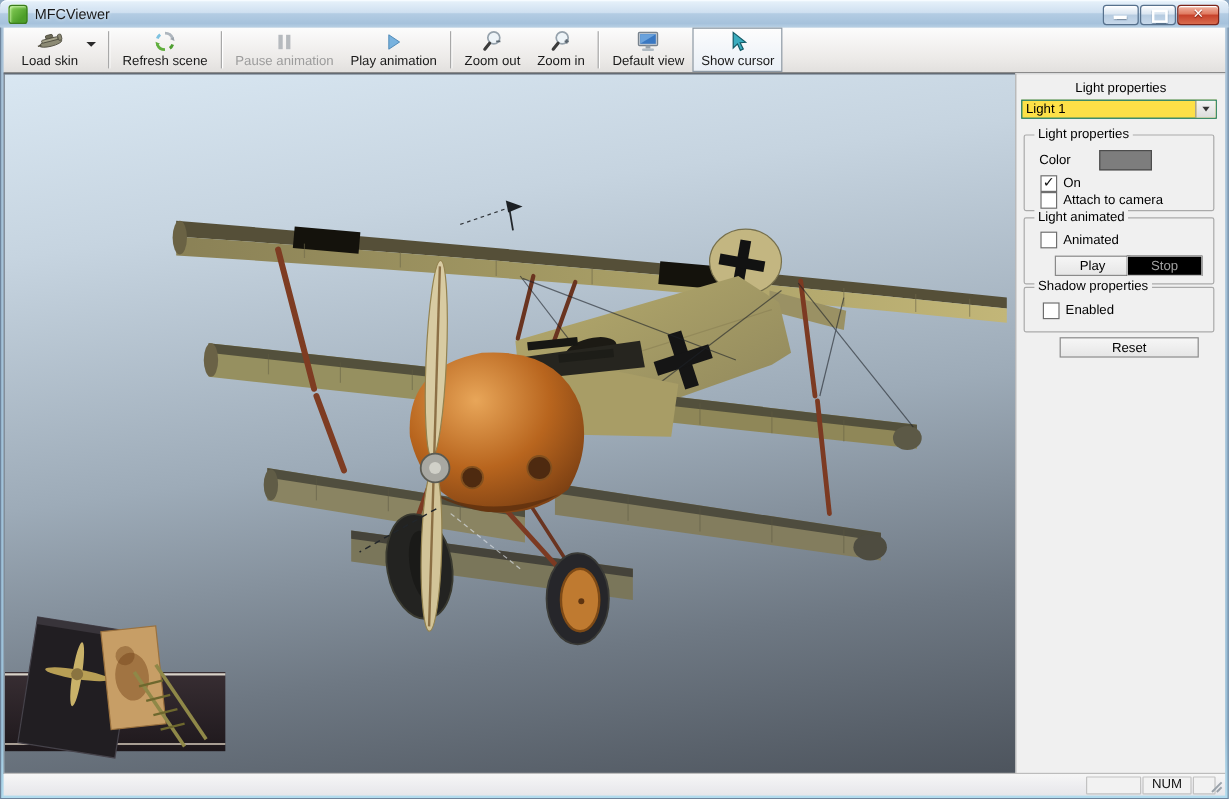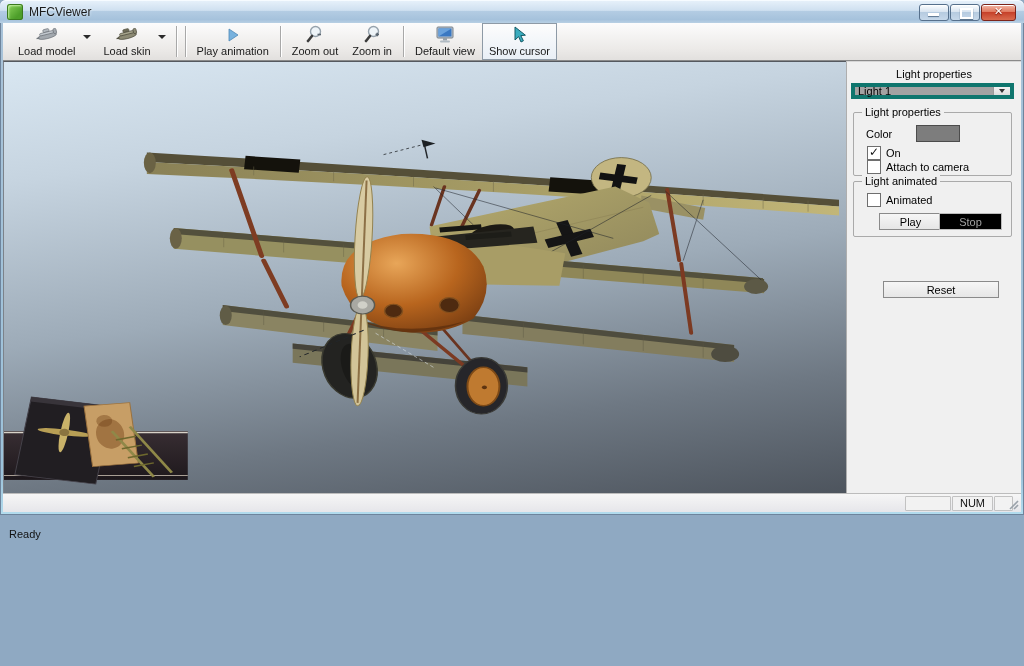--- a/index.html
+++ b/index.html
@@ -1,18 +1,18 @@
 <!DOCTYPE html>
 <html><head>
 <meta charset="utf-8">
 <style>
   html,body{margin:0;padding:0;}
   body{width:1024px;height:666px;font-family:"Liberation Sans","DejaVu Sans",sans-serif;
        background:#8fa9c2;overflow:hidden;}
-  .window{position:absolute;inset:0;width:1024px;height:515px;
+  .window{position:absolute;inset:0;width:1024px;height:666px;
           background:linear-gradient(#a9c2d8,#9cc2da 92%,#b2dcee);
           border-radius:6px 6px 0 0; box-shadow:inset 0 0 0 1px #6e849c;}
 
   
   .titlebar{position:absolute;left:0;top:0;right:0;height:23px;border-radius:6px 6px 0 0;
     background:linear-gradient(#e8f2fb,#cfe0f0 45%,#b3cce3 50%,#a6c2dc 85%,#b8d0e4);
     box-shadow:inset 0 1px 0 #f6fbff;}
   .app-icon{position:absolute;left:7px;top:4px;width:16px;height:16px;border-radius:3px;
     background:linear-gradient(135deg,#8fd65e,#4d9e2a 70%);box-shadow:inset 0 0 0 1px #3a7a1e, inset 2px 2px 2px #c2eea0;}
   .title-text{position:absolute;left:29px;top:5px;font-size:12px;color:#1a1a1a;text-shadow:0 0 3px #eaf4fc;}
@@ -45,21 +45,21 @@
   .main{position:absolute;left:3px;right:3px;top:61px;bottom:21px;padding-left:32px;}
   .viewport{position:absolute;left:0;top:0;width:843px;height:100%;
     background:linear-gradient(172deg,#d9e7f2 0%,#c6d4e0 22%,#9dabb8 52%,#6e7883 78%,#4d545d 100%);
     border-top:1px solid #55595f;border-left:1px solid #7c828a;box-sizing:border-box;overflow:hidden;}
   .viewport svg{position:absolute;left:0;top:0;width:100%;height:100%;}
 
   
   .light-panel{position:absolute;right:0;top:0;width:175px;height:100%;background:#f0f0f0;
     border-left:1px solid #aeaeae;border-top:1px solid #d6d6d6;box-sizing:border-box;font-size:11px;color:#000;}
   .lp-title{position:absolute;top:6px;left:0;right:0;text-align:center;}
-  .combo{position:absolute;left:4px;right:7px;top:21px;height:16px;background:#a3a3a3;border:4px solid #0f766e;
+  .combo{position:absolute;left:4px;right:7px;top:21px;height:16px;background:#fde047;border:1px solid #0f766e;
     display:flex;align-items:center;box-sizing:border-box;}
   .combo>span{flex:1;padding-left:3px;font-size:11px;}
   .combo-btn{width:16px;height:100%;border-left:1px solid #9a9a9a;background:linear-gradient(#f4f4f4,#dcdcdc);
     display:flex;align-items:center;justify-content:center;}
   .combo-arrow{width:0;height:0;border-left:3.5px solid transparent;border-right:3.5px solid transparent;border-top:4px solid #333;}
   .groupbox{position:absolute;left:6px;right:9px;border:1px solid #aaa;border-radius:2px;}
   .gb-label{position:absolute;top:-7px;left:8px;background:#f0f0f0;padding:0 3px;font-size:11px;}
   .g1{top:50px;height:62px;} .g2{top:119px;height:54px;} .g3{top:177px;height:36px;}
   .color-row{position:absolute;left:12px;top:12px;display:flex;align-items:center;}
   .swatch{width:42px;height:15px;margin-left:24px;border:1px solid #4c4c4c;}
@@ -102,55 +102,58 @@
         </div>
     </div>
   </div>
 
   <div class="toolbar">
     <div class="tb-group">
       <div class="tb-btn">
         <div class="tb-icon">
           <svg width="26" height="18" viewBox="0 0 26 18">
               <g transform="rotate(-14 13 9)">
-                <ellipse cx="13" cy="10" rx="9.5" ry="2.6" fill="#a2a8ae" stroke="#6e747a" stroke-width=".7"></ellipse>
-                <rect x="10" y="3" width="6" height="3" rx="1" fill="#b2b8be" stroke="#6e747a" stroke-width=".7"></rect>
-                <rect x="6" y="6" width="14" height="2.4" rx="1" fill="#c2c8ce" stroke="#6e747a" stroke-width=".7"></rect>
-                <rect x="20" y="4.5" width="3" height="5" rx="1" fill="#a2a8ae" stroke="#6e747a" stroke-width=".7"></rect>
-                <line x1="2" y1="10" x2="5" y2="10" stroke="#6e747a" stroke-width="1.2"></line>
-              </g>
-            </svg>
-        </div>
-        <span class="tb-label">Load model</span>
-      </div>
-      <div class="tb-drop">
-          <span class="arr"></span>
-        </div>
-    </div>
-    <div class="tb-group">
-      <div class="tb-btn">
-        <div class="tb-icon">
-          <svg width="26" height="18" viewBox="0 0 26 18">
-              <g transform="rotate(-14 13 9)">
                 <ellipse cx="13" cy="10" rx="9.5" ry="2.6" fill="#8c8a74" stroke="#4e4c3e" stroke-width=".7"></ellipse>
                 <rect x="10" y="3" width="6" height="3" rx="1" fill="#6e6c58" stroke="#4e4c3e" stroke-width=".7"></rect>
                 <rect x="6" y="6" width="14" height="2.4" rx="1" fill="#a6a48c" stroke="#4e4c3e" stroke-width=".7"></rect>
                 <rect x="20" y="4.5" width="3" height="5" rx="1" fill="#8c8a74" stroke="#4e4c3e" stroke-width=".7"></rect>
                 <line x1="2" y1="10" x2="5" y2="10" stroke="#4e4c3e" stroke-width="1.2"></line>
               </g>
             </svg>
         </div>
         <span class="tb-label">Load skin</span>
       </div>
       <div class="tb-drop">
           <span class="arr"></span>
         </div>
     </div>
     <div class="tb-sep"></div>
+    <div class="tb-btn">
+      <div class="tb-icon">
+        <svg width="19" height="19" viewBox="0 0 19 19">
+            <path d="M9.5 2.6 a6.9 6.9 0 0 1 6.4 4.4" fill="none" stroke="#aeb6be" stroke-width="2.4"></path>
+            <path d="M9.5 16.4 a6.9 6.9 0 0 1 -6.4 -4.4" fill="none" stroke="#5fae3c" stroke-width="2.4"></path>
+            <path d="M3.1 7 a6.9 6.9 0 0 1 2.4 -3.2" fill="none" stroke="#7ec2e0" stroke-width="2.4"></path>
+            <path d="M15.9 12 a6.9 6.9 0 0 1 -2.4 3.2" fill="none" stroke="#4e9e30" stroke-width="2.4"></path>
+            <polygon points="16.8,6 13.6,7.6 17.4,9.2" fill="#9aa2aa"></polygon>
+            <polygon points="2.2,13 5.4,11.4 1.6,9.8" fill="#5fae3c"></polygon>
+          </svg>
+      </div>
+      <span class="tb-label">Refresh scene</span>
+    </div>
     <div class="tb-sep"></div>
+    <div class="tb-btn disabled">
+      <div class="tb-icon">
+        <svg width="14" height="14" viewBox="0 0 14 14">
+            <rect x="2" y="1" width="3.6" height="12" fill="#b6babe"></rect>
+            <rect x="8.4" y="1" width="3.6" height="12" fill="#b6babe"></rect>
+          </svg>
+      </div>
+      <span class="tb-label">Pause animation</span>
+    </div>
     <div class="tb-btn">
       <div class="tb-icon">
         <svg width="14" height="14" viewBox="0 0 14 14">
             <polygon points="3,1 12,7 3,13" fill="#78b2de" stroke="#4e88b6" stroke-width=".8"></polygon>
           </svg>
       </div>
       <span class="tb-label">Play animation</span>
     </div>
     <div class="tb-sep"></div>
     <div class="tb-btn">
@@ -421,20 +424,27 @@
       <div class="groupbox g2">
         <span class="gb-label">Light animated</span>
         <div class="cb-row" style="left:13px;top:11px;">
           <div class="checkbox"></div>
           <span>Animated</span>
         </div>
         <div class="btn play-btn">Play</div>
         <div class="btn disabled stop-btn">Stop</div>
       </div>
 
+      <div class="groupbox g3">
+        <span class="gb-label">Shadow properties</span>
+        <div class="cb-row" style="left:15px;top:12px;">
+          <div class="checkbox"></div>
+          <span>Enabled</span>
+        </div>
+      </div>
 
       <div class="btn reset-btn">Reset</div>
     </div>
   </div>
 
   <div class="statusbar">
     <span class="sb-msg">Ready</span>
     <div class="sb-pane sb-p1"></div>
     <div class="sb-pane sb-num">NUM</div>
     <div class="sb-pane sb-p2"></div>

